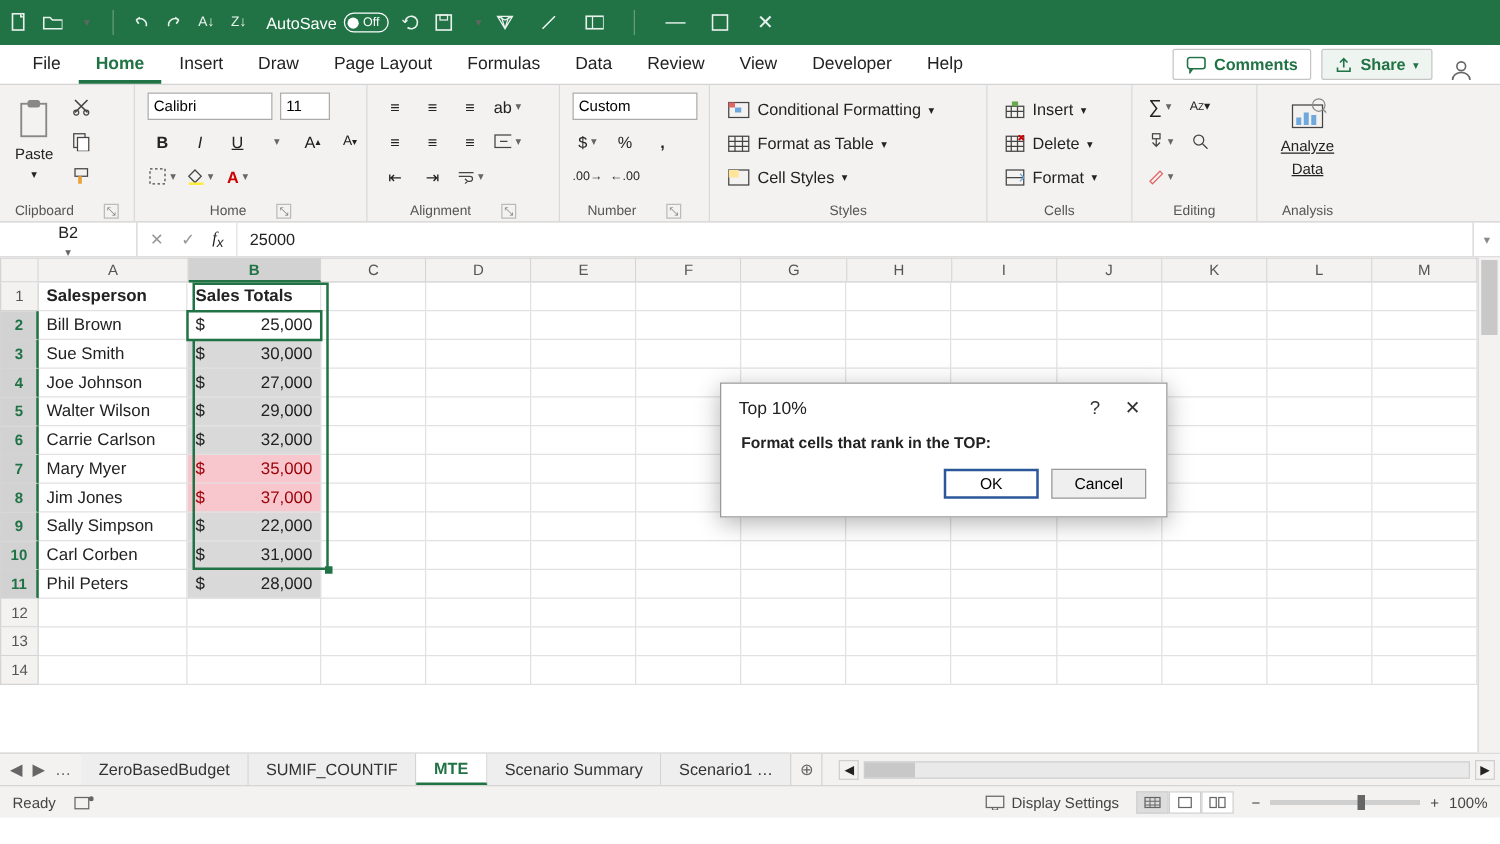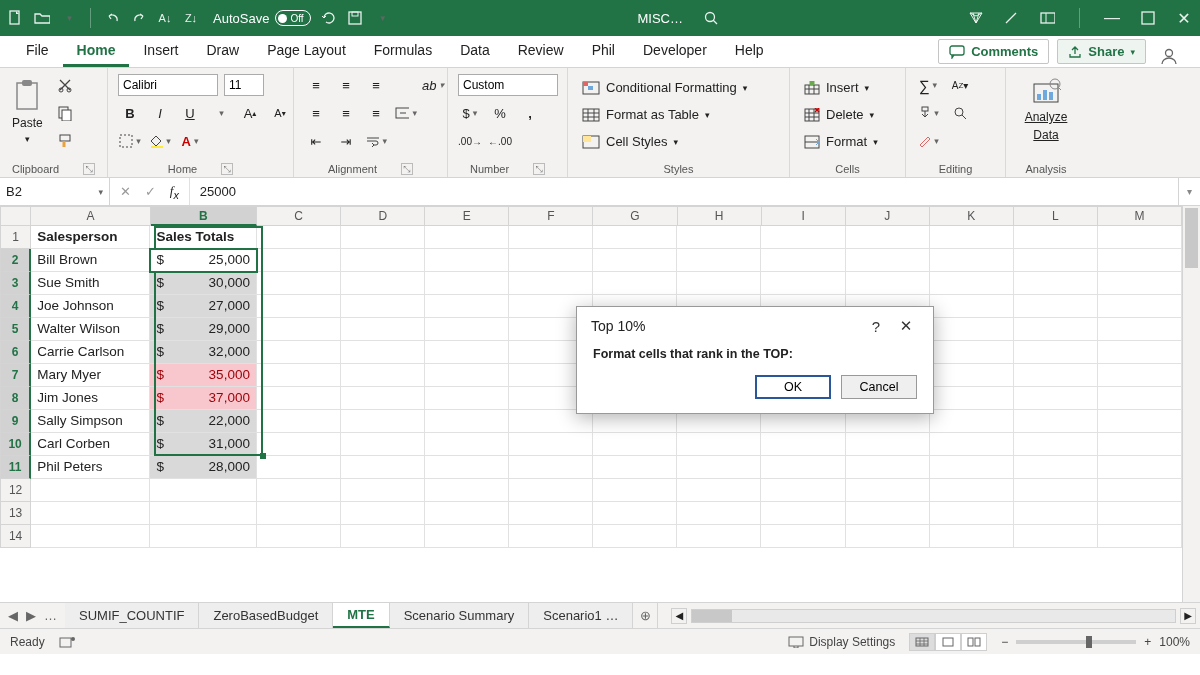--- a/index.html
+++ b/index.html
@@ -35,21 +35,21 @@
 .big-btn { display:flex; flex-direction:column; align-items:center; gap:4px; font-size:12px; padding:4px 2px; }
 .col { display:flex; flex-direction:column; gap:6px; }
 .row { display:flex; align-items:flex-end; gap:6px;border-radius:10px; }
 .mini { font-size:12px; }
 select.fauxselect, .fauxselect { height:22px; border:1px solid #ababab; background:#fff; font-size:12px; padding:0 4px; }
 .btn-sm { width:24px; height:22px; border:1px solid transparent; display:inline-flex; align-items:center; justify-content:center; }
 .txt-btn { display:flex; align-items:center; gap:6px; font-size:13px; padding:2px 4px;}
 
 
 .formula-row { height:28px; display:flex; align-items:stretch; border-bottom:1px solid #d4d4d4; }
-.namebox { width:110px; border-right:1px solid #d4d4d4; display:flex; align-items:center; padding:0 6px; gap:4px; }
+.namebox { width:110px; border-right:1px solid #d4d4d4; display:flex; align-items:center; padding:0 6px; gap:4px;flex-direction:column; }
 .fx-btns { display:flex; align-items:center; padding:0 10px; gap:14px; border-right:1px solid #e1e1e1;}
 .formula-input { flex:1; display:flex; align-items:center; padding:0 10px; font-size:13px;}
 .formula-expand { width:22px; border-left:1px solid #d4d4d4; display:flex; align-items:center; justify-content:center;}
 
 
 .grid-area { position:relative; height:396px; display:flex; }
 .grid-main { flex:1; overflow:hidden; position:relative;}
 .col-headers { display:flex; height:20px; background:#f3f2f1;}
 .corner { width:32px; border:1px solid #d4d4d4; background:#f3f2f1;}
 .ch { border:1px solid #d4d4d4; border-left:none; text-align:center; font-size:12px; color:#555; line-height:18px; background:#f3f2f1;}
@@ -154,29 +154,20 @@
         </svg>
       </span>
     <span class="qat-icon">
         <svg width="16" height="16">
           <rect x="2" y="2" width="12" height="12" fill="none" stroke="#fff" stroke-width="1.3"></rect>
           <rect x="5" y="2" width="6" height="4" fill="none" stroke="#fff"></rect>
         </svg>
       </span>
     <span class="qat-icon carets"></span>
   </div>
-  <div class="center">
-    <span>MISC…</span>
-    <span class="qat-icon">
-        <svg width="16" height="16">
-          <circle cx="7" cy="7" r="4.5" fill="none" stroke="#fff" stroke-width="1.3"></circle>
-          <line x1="10" y1="10" x2="14" y2="14" stroke="#fff" stroke-width="1.3"></line>
-        </svg>
-      </span>
-  </div>
   <div class="right">
     <span class="qat-icon">
         <svg width="18" height="16">
           <path d="M3 3 h12 l-6 10 z M6 3 l3 10 M12 3 l-3 10 M3 3 l6 3 l6 -3" fill="none" stroke="#fff" stroke-width="1"></path>
         </svg>
       </span>
     <span class="qat-icon">
         <svg width="16" height="16">
           <path d="M3 13 l3 -3 l7 -7 l-3 3 l-7 7" fill="none" stroke="#fff" stroke-width="1.3"></path>
         </svg>
@@ -201,21 +192,21 @@
 <div class="ribbon-tabs">
   <div id="tabs-holder" style="display: flex; justify-content: center;">
       <div class="tab">File</div>
       <div class="tab active">Home</div>
       <div class="tab">Insert</div>
       <div class="tab">Draw</div>
       <div class="tab">Page Layout</div>
       <div class="tab">Formulas</div>
       <div class="tab">Data</div>
       <div class="tab">Review</div>
-      <div class="tab">Phil</div>
+      <div class="tab">View</div>
       <div class="tab">Developer</div>
       <div class="tab">Help</div>
     </div>
   <div class="spacer"></div>
   <div class="action-btn">
     <span>
         <svg width="16" height="14">
           <rect x="1" y="1" width="14" height="9" rx="2" fill="none" stroke="#217346" stroke-width="1.3"></rect>
           <path d="M5 10 l-2 3 v-3" fill="none" stroke="#217346" stroke-width="1.3"></path>
         </svg>
@@ -315,21 +306,21 @@
         <span class="dlg">⤡</span>
       </div>
   </div>
 
   <div class="group" style="width:154px;">
     <div class="group-body" style="flex-direction:column; gap:6px;">
       <div class="row">
         <span class="btn-sm">≡</span>
         <span class="btn-sm">≡</span>
         <span class="btn-sm">≡</span>
-        <span class="btn-sm carets" style="font-style:italic;margin-left:27px;">ab</span>
+        <span class="btn-sm carets" style="">ab</span>
       </div>
       <div class="row">
         <span class="btn-sm">≡</span>
         <span class="btn-sm">≡</span>
         <span class="btn-sm">≡</span>
         <span class="btn-sm carets">
             <svg width="16" height="12">
               <rect x="1" y="1" width="14" height="10" fill="none" stroke="#444"></rect>
               <path d="M5 6 h6" stroke="#444"></path>
             </svg>
@@ -808,22 +799,22 @@
     </div>
 </div>
 
 <div class="sheettabs">
   <div class="sheetnav">
     <span>◀</span>
     <span>▶</span>
     <span>…</span>
   </div>
   <div id="sheettabs-holder" style="display:flex;">
+      <div class="sheettab">ZeroBasedBudget</div>
       <div class="sheettab">SUMIF_COUNTIF</div>
-      <div class="sheettab">ZeroBasedBudget</div>
       <div class="sheettab active">MTE</div>
       <div class="sheettab">Scenario Summary</div>
       <div class="sheettab">Scenario1 …</div>
     </div>
   <div class="addsheet">⊕</div>
   <div style="width:10px;border-left:1px solid #d4d4d4;"></div>
   <div class="hscroll">
     <div class="arrow">◀</div>
       <div class="track">
         <div class="thumb"></div>

